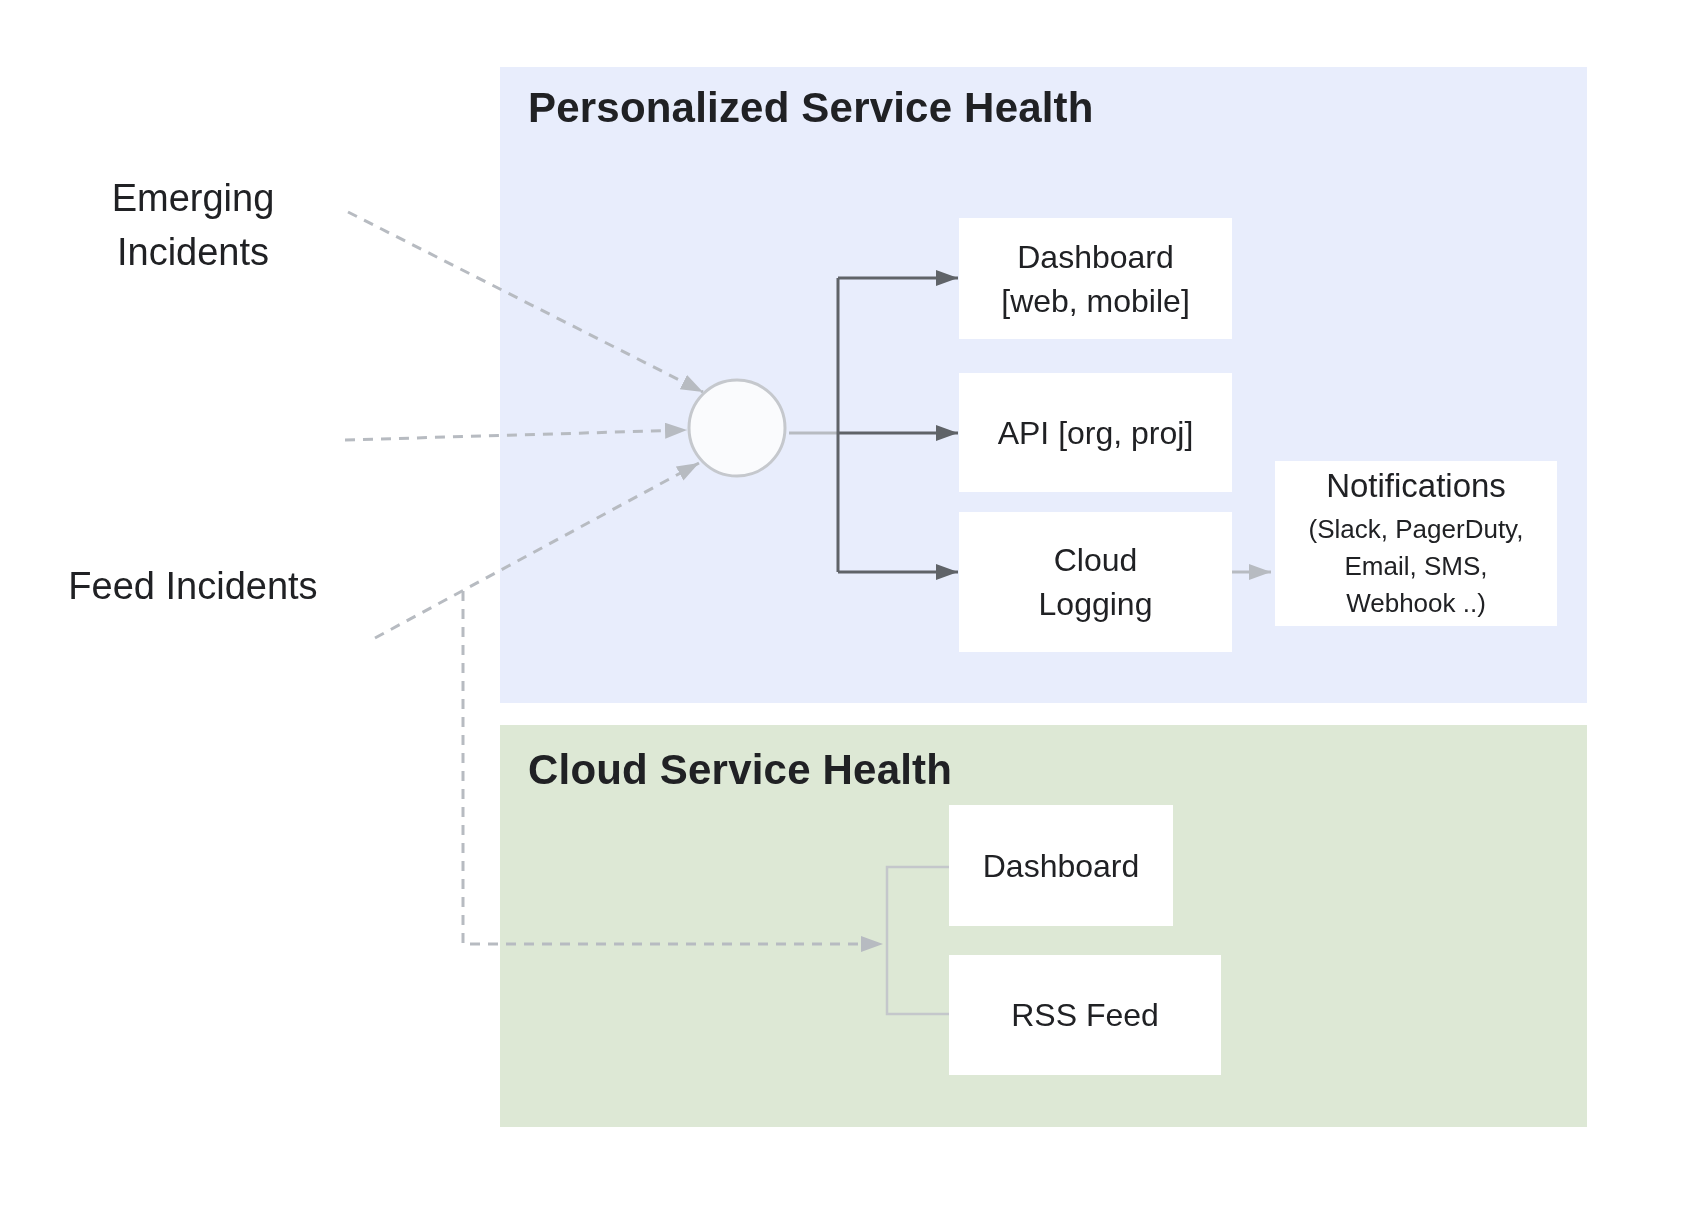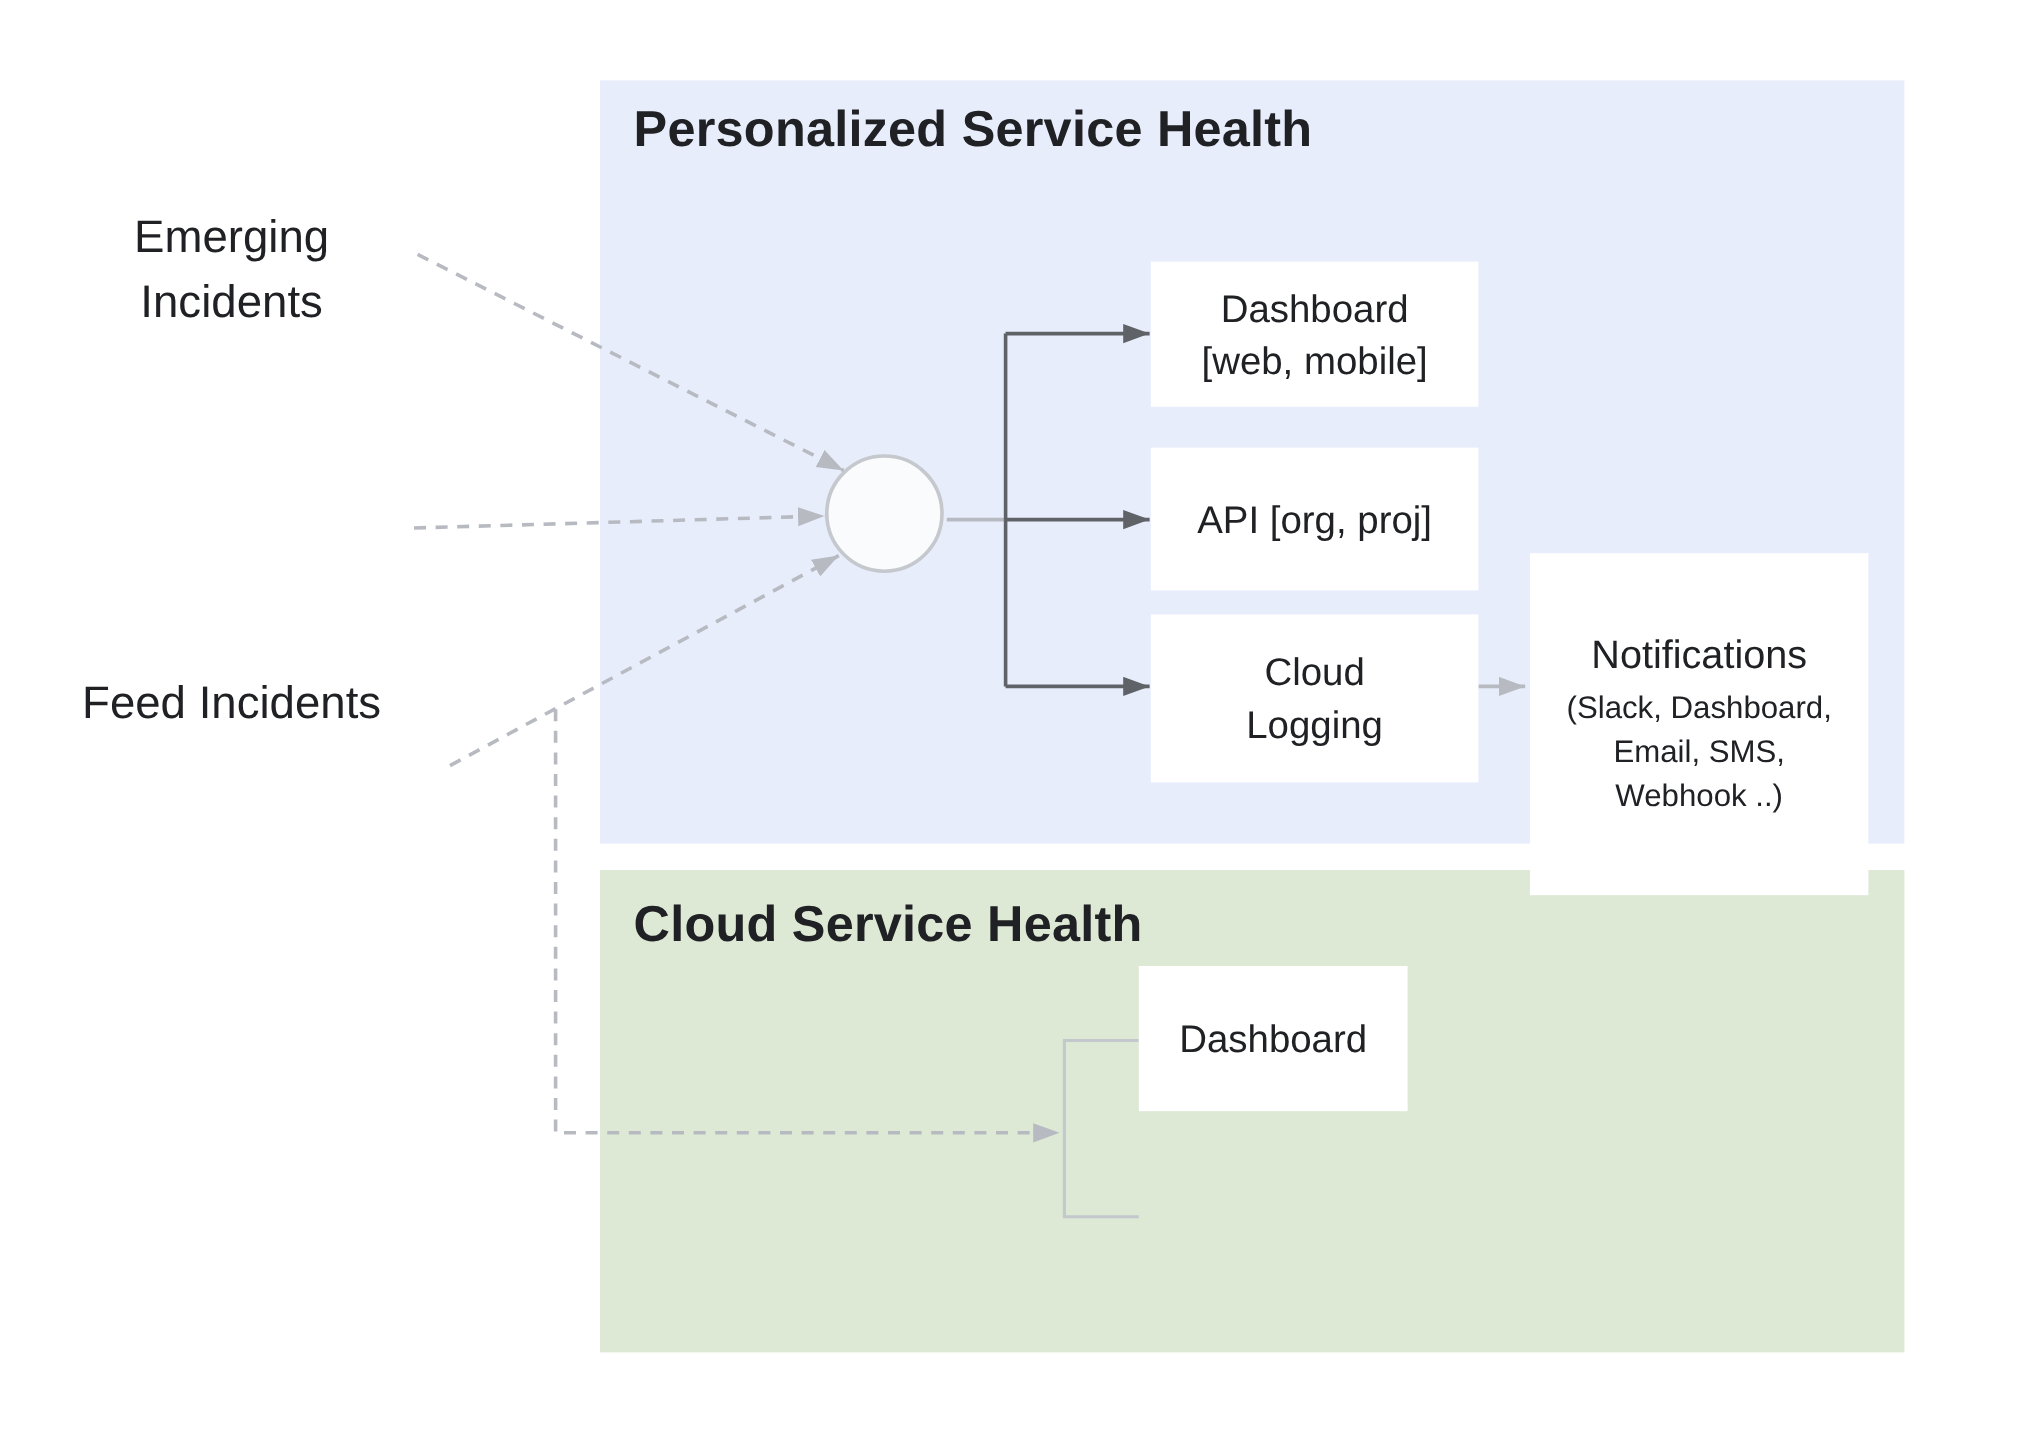--- a/index.html
+++ b/index.html
@@ -34,21 +34,21 @@
     position:absolute;background:var(--box-bg);display:flex;
     flex-direction:column;align-items:center;justify-content:center;
     text-align:center;font-size:32px;line-height:44px;color:var(--text);
   }
   .node .wrap{display:block;}
   .box-dashboard-web{left:959px;top:218px;width:273px;height:121px;}
   .box-dashboard-web .wrap{max-width:210px;}
   .box-api{left:959px;top:373px;width:273px;height:119px;}
   .box-cloud-logging{left:959px;top:512px;width:273px;height:140px;}
   .box-cloud-logging .wrap{max-width:135px;}
-  .box-notifications{left:1275px;top:461px;width:282px;height:285px;}
+  .box-notifications{left:1275px;top:461px;width:282px;height:165px;}
   .notif-title{font-size:33px;line-height:42px;margin-bottom:4px;}
   .notif-subtitle{font-size:26px;line-height:37px;max-width:246px;}
   .box-dashboard-green{left:949px;top:805px;width:224px;height:121px;}
   .box-rss{left:949px;top:955px;width:272px;height:120px;}
   #connector-layer{position:absolute;left:0;top:0;pointer-events:none;}
   .strokeDark{stroke:var(--dark-arrow);stroke-width:3;fill:none;}
   .strokeLight{stroke:var(--light-arrow);stroke-width:3;fill:none;}
   .strokeDashed{stroke:var(--light-arrow);stroke-width:3;fill:none;stroke-dasharray:10 8;}
   .strokeBracket{stroke:var(--bracket);stroke-width:2.5;fill:none;}
   .fillDark{fill:var(--dark-arrow);}
@@ -103,19 +103,22 @@
     <span class="wrap">Dashboard [web, mobile]</span>
   </div>
   <div class="node box-api">
     <span class="wrap">API [org, proj]</span>
   </div>
   <div class="node box-cloud-logging">
     <span class="wrap">Cloud Logging</span>
   </div>
   <div class="node box-notifications">
     <span class="notif-title">Notifications</span>
-    <span class="notif-subtitle">(Slack, Dashboard, Email, SMS, Webhook ..)</span>
+    <span class="notif-subtitle">(Slack, PagerDuty, Email, SMS, Webhook ..)</span>
   </div>
   <div class="node box-dashboard-green">
     <span class="wrap">Dashboard</span>
+  </div>
+  <div class="node box-rss">
+    <span class="wrap">RSS Feed</span>
   </div>
 
 </div>
 
 </body></html>

